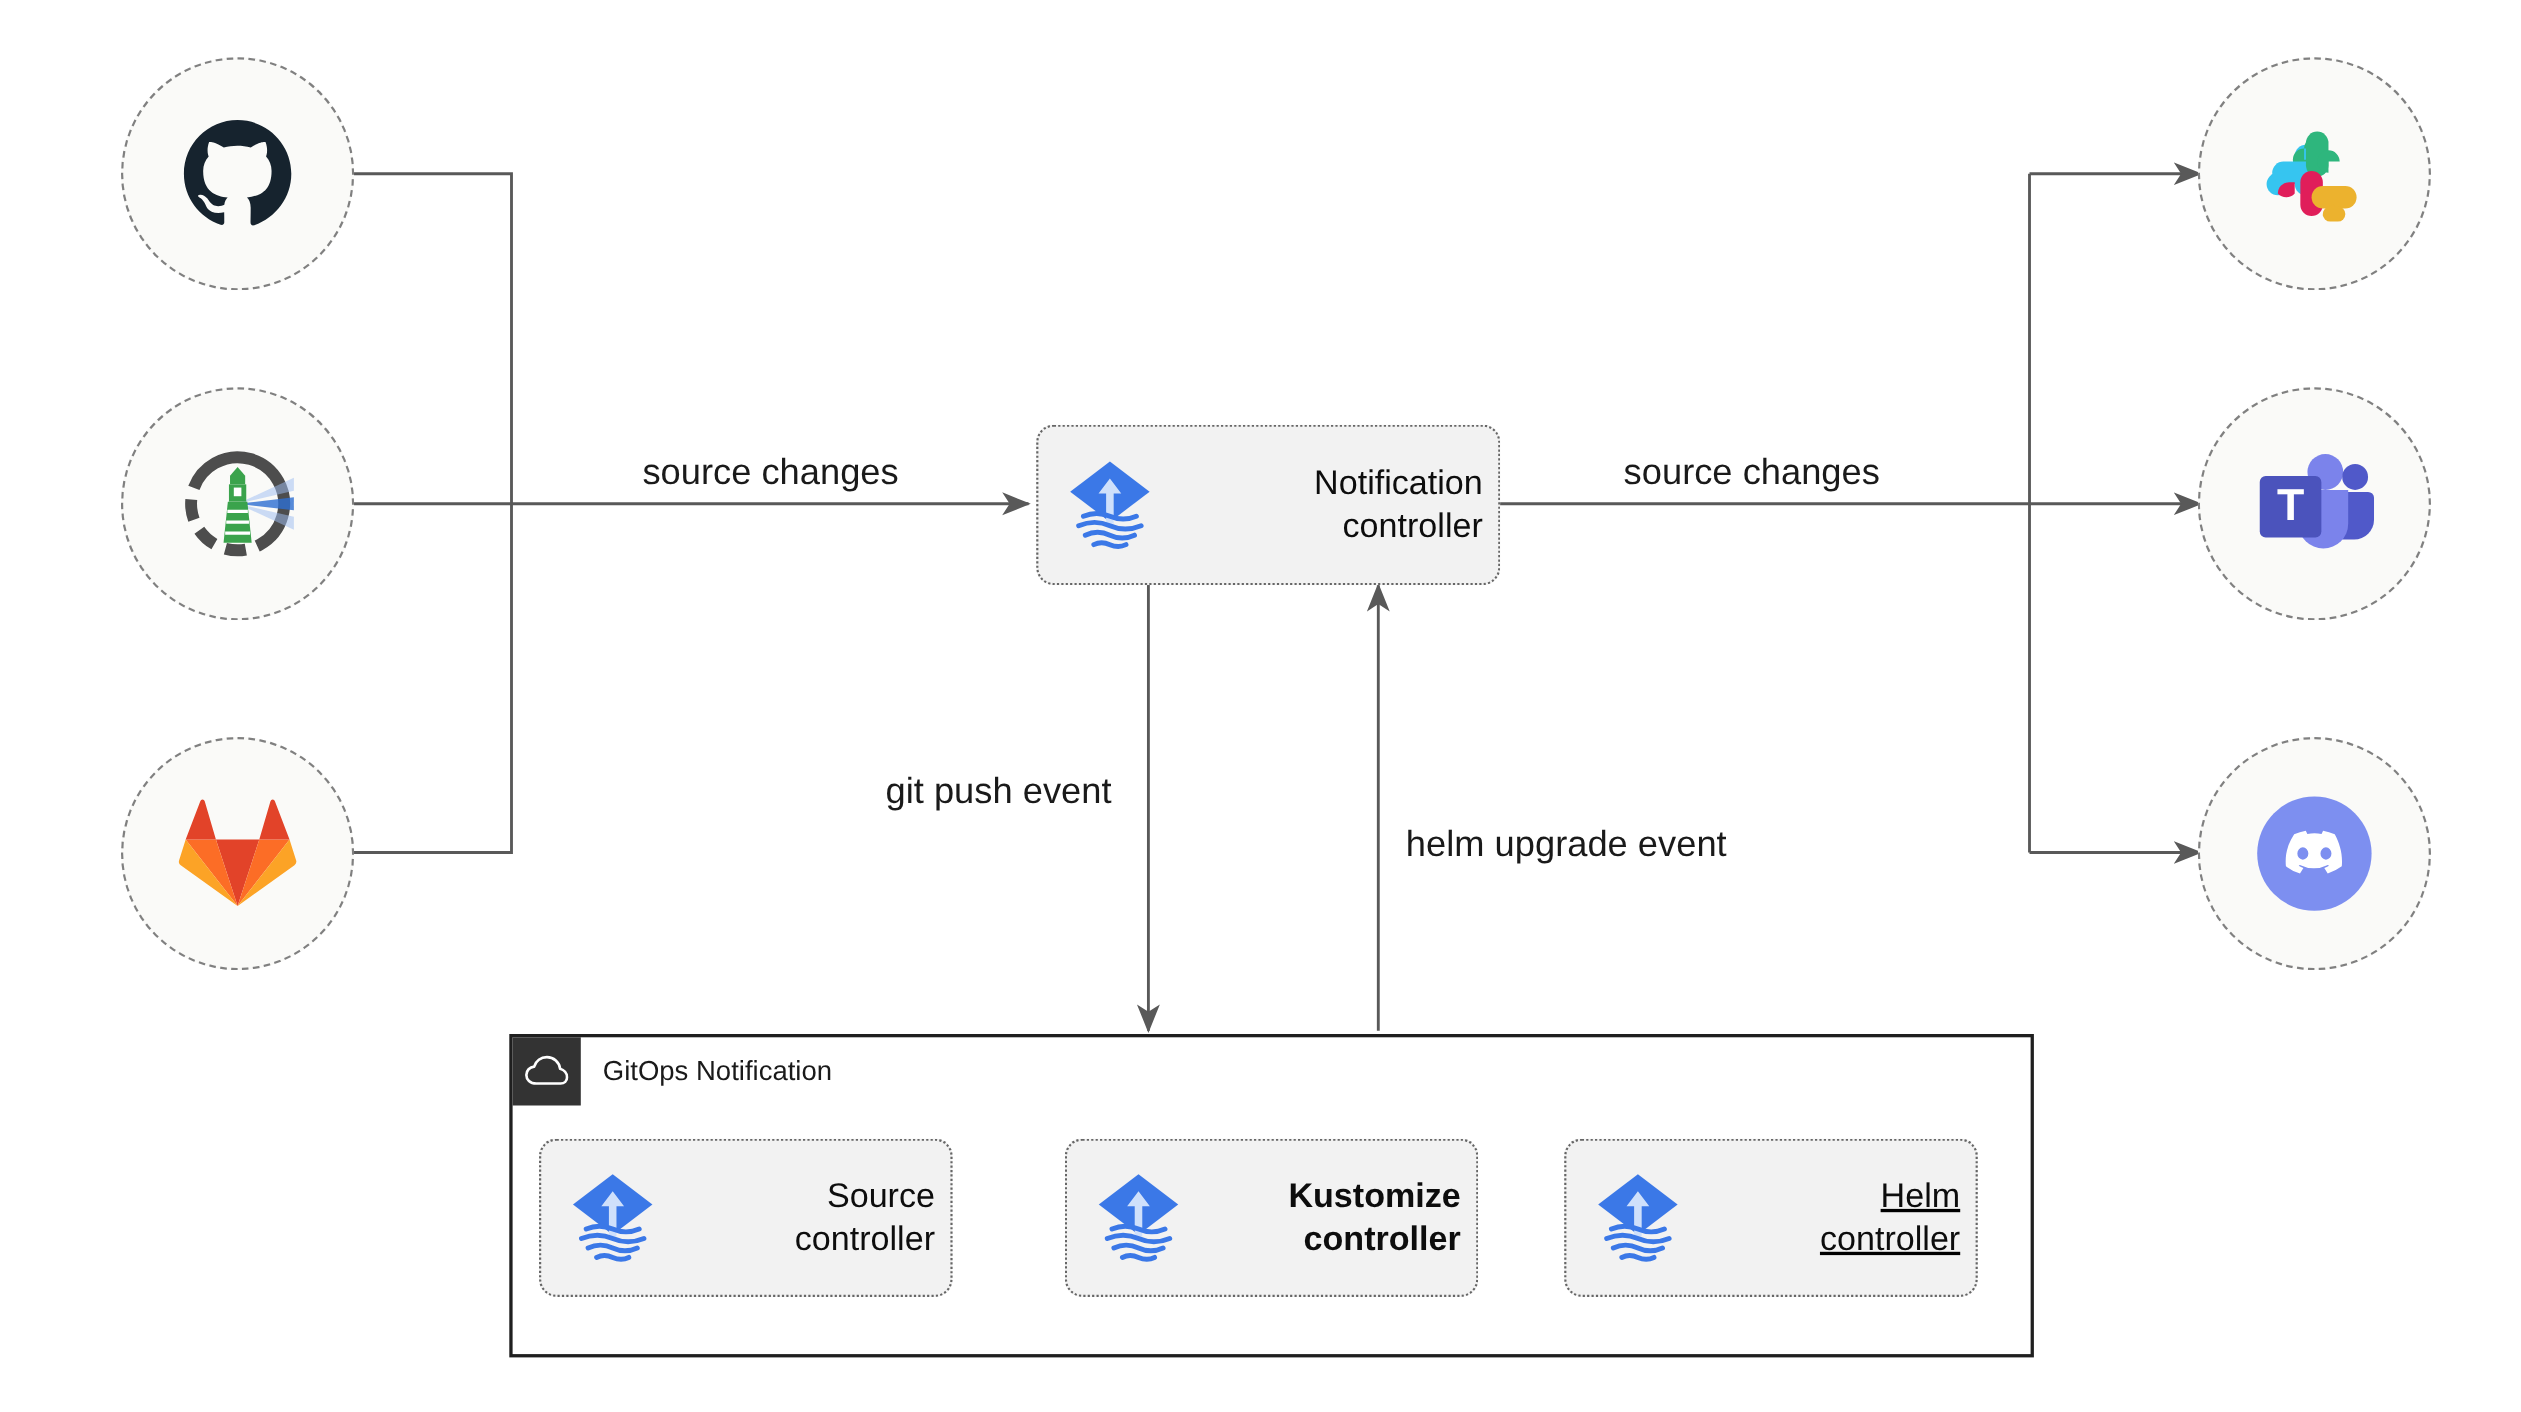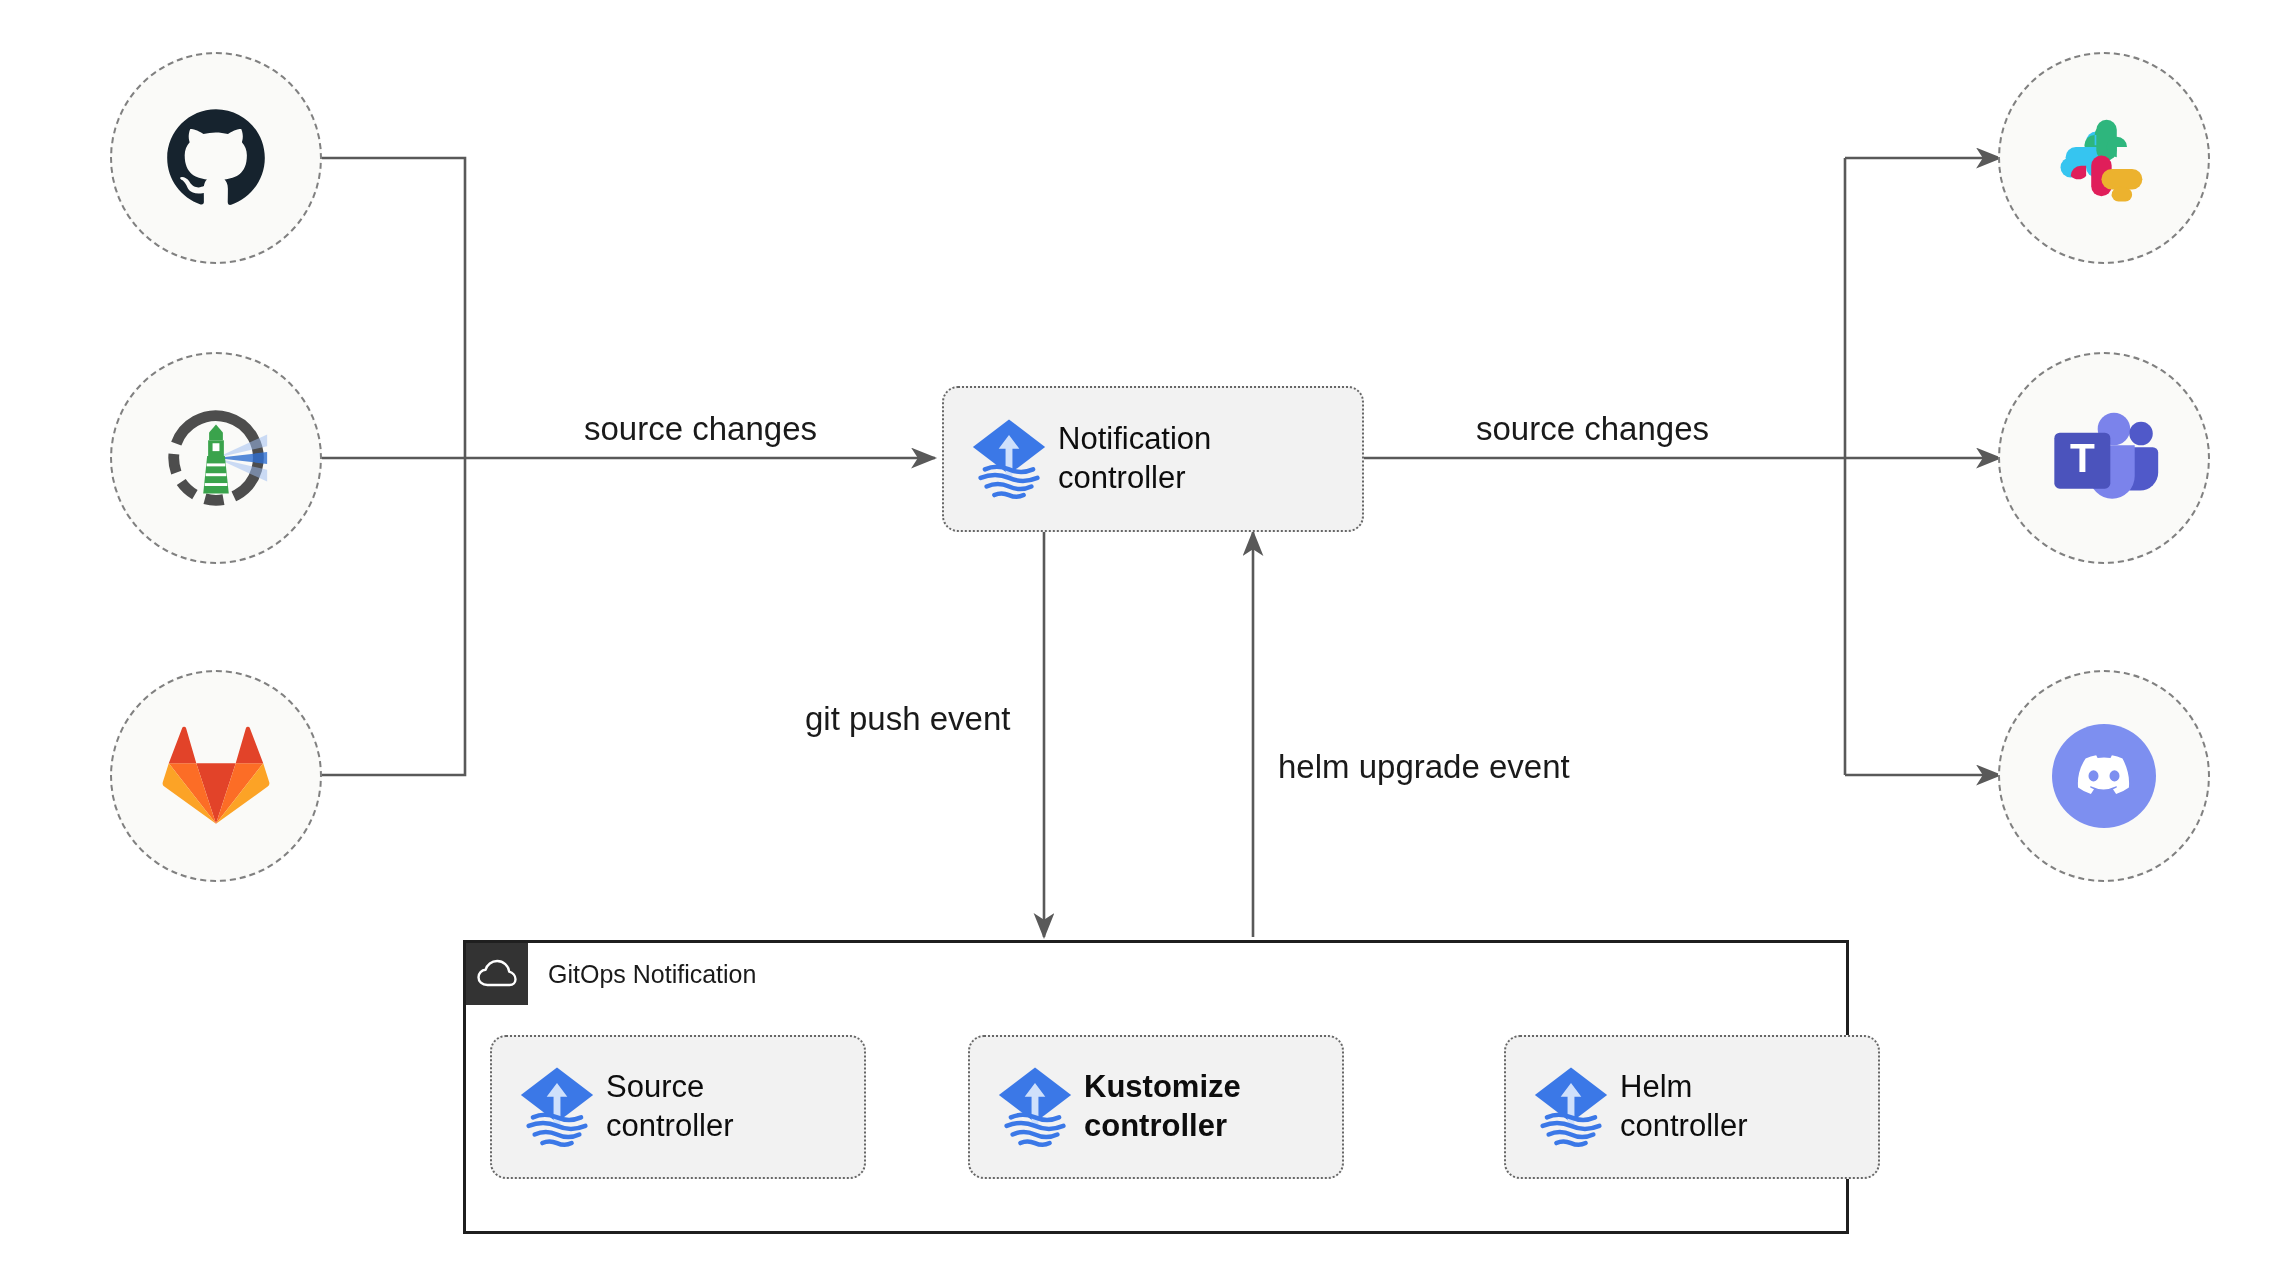--- a/index.html
+++ b/index.html
@@ -7,21 +7,21 @@
        font-family:"Liberation Sans","DejaVu Sans",sans-serif;}
   #stage{position:relative;width:2292px;height:1284px;background:#ffffff;}
   svg.layer{position:absolute;left:0;top:0;width:2292px;height:1284px;overflow:visible;}
   .edge-label{position:absolute;font-size:33px;color:#1a1a1a;white-space:nowrap;
               background:#ffffff;padding:0 10px;line-height:1.15;}
   .node-circle{position:absolute;border-radius:50%;
                border:2px dashed #808080;background:#fafaf8;
                display:flex;align-items:center;justify-content:center;}
   .ctrl-box{position:absolute;border:2px dotted #666;border-radius:16px;
             background:#f2f2f2;display:flex;align-items:center;}
-  .ctrl-label{font-size:31px;color:#0d0d0d;line-height:1.25;text-align:left;flex:1;
+  .ctrl-label{font-size:31px;color:#0d0d0d;line-height:1.25;text-align:right;flex:1;
               padding-right:14px;}
   .ctrl-icon{width:86px;height:86px;margin-left:22px;margin-right:6px;flex:none;}
   .group-box{position:absolute;border:3px solid #1f1f1f;background:#ffffff;}
   .group-tab{position:absolute;left:0;top:0;width:62px;height:62px;background:#333333;
              display:flex;align-items:center;justify-content:center;}
   .group-title{position:absolute;font-size:25px;color:#1a1a1a;white-space:nowrap;}
 </style>
 </head>
 <body>
 
@@ -114,21 +114,21 @@
           <path d="M33,92 Q41,88 50,92 Q59,96 67,92"></path>
         </g>
       </svg>
     </span>
     <span class="ctrl-label">
       <span>Kustomize</span><br>
       <span>controller</span>
     </span>
   </div>
 
-  <div class="ctrl-box" style="left:1504px;top:1035px;width:372px;height:140px;">
+  <div class="ctrl-box" style="left:1422px;top:1035px;width:372px;height:140px;text-decoration:underline;">
     <span class="ctrl-icon">
       <svg viewBox="0 0 100 100" width="86" height="86">
         <path d="M50,4 L92,36 L50,68 L8,36 Z" fill="#3b78e7"></path>
         <path d="M50,22 L62,38 L54,38 L54,70 L46,70 L46,38 L38,38 Z" fill="#cfe0fb"></path>
         <g fill="none" stroke="#3b78e7" stroke-width="5.2" stroke-linecap="round">
           <path d="M22,62 Q36,56 50,62 Q64,68 78,62"></path>
           <path d="M17,72 Q34,65 50,72 Q66,79 83,72"></path>
           <path d="M24,82 Q37,76 50,82 Q63,88 76,82"></path>
           <path d="M33,92 Q41,88 50,92 Q59,96 67,92"></path>
         </g>

